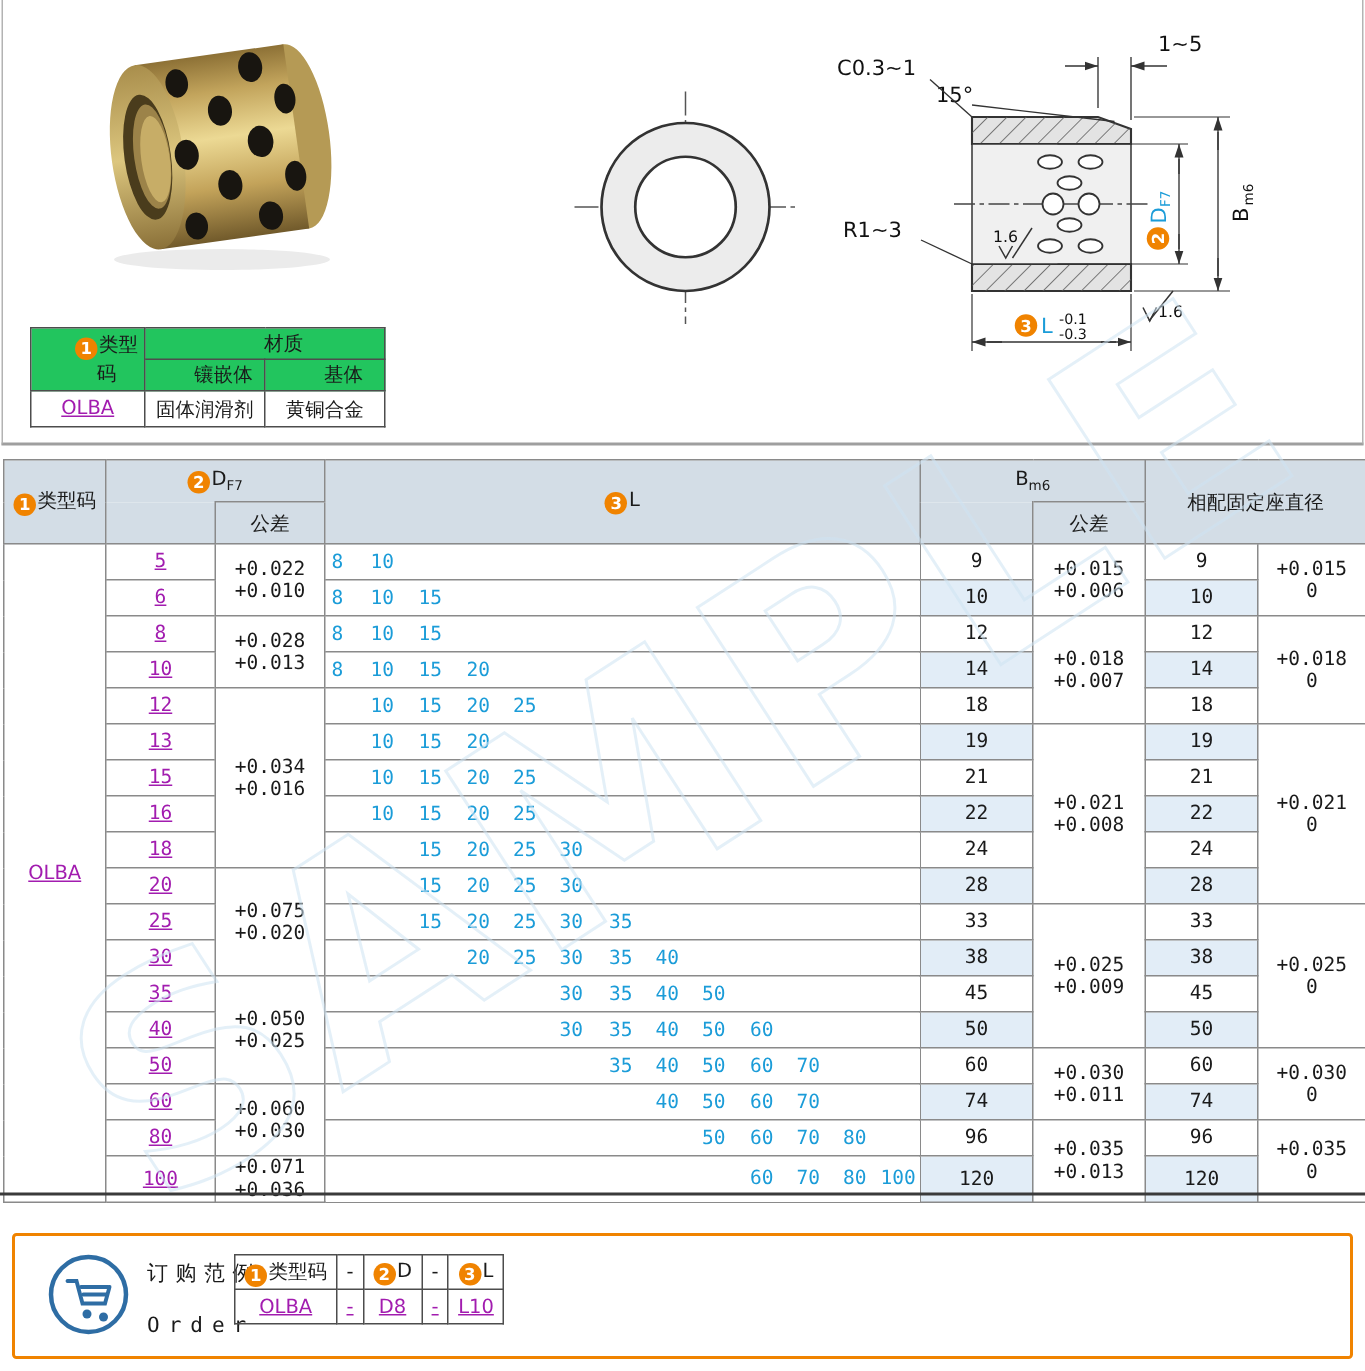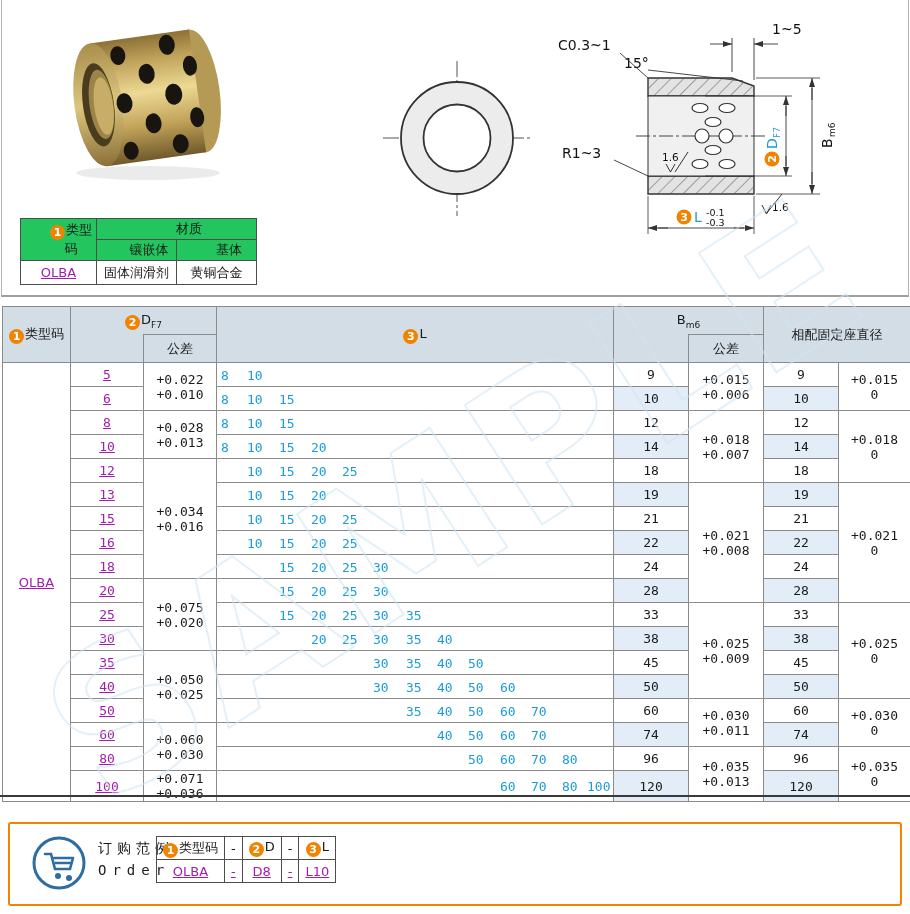--- a/index.html
+++ b/index.html
@@ -40,21 +40,21 @@
   .tol{font-size:12.5px;line-height:15px;background:#fff;}
   .lc{position:relative;text-align:left;}
   .lval{position:absolute;top:50%;transform:translateY(-50%);color:#1b9cd8;font-size:13px;}
   .stripe{background:#e2edf7 !important;}
   sub.sub{font-size:9px;}
   .divider{position:absolute;left:0;top:795px;width:910px;height:2px;background:#3a3a3a;z-index:3;}
   
   .order-box{position:absolute;left:8px;top:822px;width:890px;height:80px;border:2px solid #f08300;border-radius:3px;background:#fff;z-index:4;}
   .order-cart{position:absolute;left:20px;top:10px;}
   .order-title{position:absolute;left:88px;top:16px;font-size:14px;letter-spacing:5px;white-space:nowrap;}
-  .order-title-en{position:absolute;left:88px;top:38px;font-size:14px;letter-spacing:6px;font-family:"DejaVu Sans Mono","Liberation Mono",monospace;}
+  .order-title-en{position:absolute;left:88px;top:52px;font-size:14px;letter-spacing:6px;font-family:"DejaVu Sans Mono","Liberation Mono",monospace;}
   .order-table{position:absolute;left:146px;top:12px;border-collapse:collapse;table-layout:fixed;}
   .order-table th,.order-table td{border:1px solid #4d4d4d;font-size:13px;height:22px;text-align:center;font-weight:normal;padding:0 6px;}
   .order-note{position:absolute;left:146px;top:62px;font-size:12.5px;white-space:nowrap;}
   .num{font-family:"DejaVu Sans Mono","Liberation Mono",monospace;}
 </style>
 </head>
 <body>
 
 <div class="page">
 

